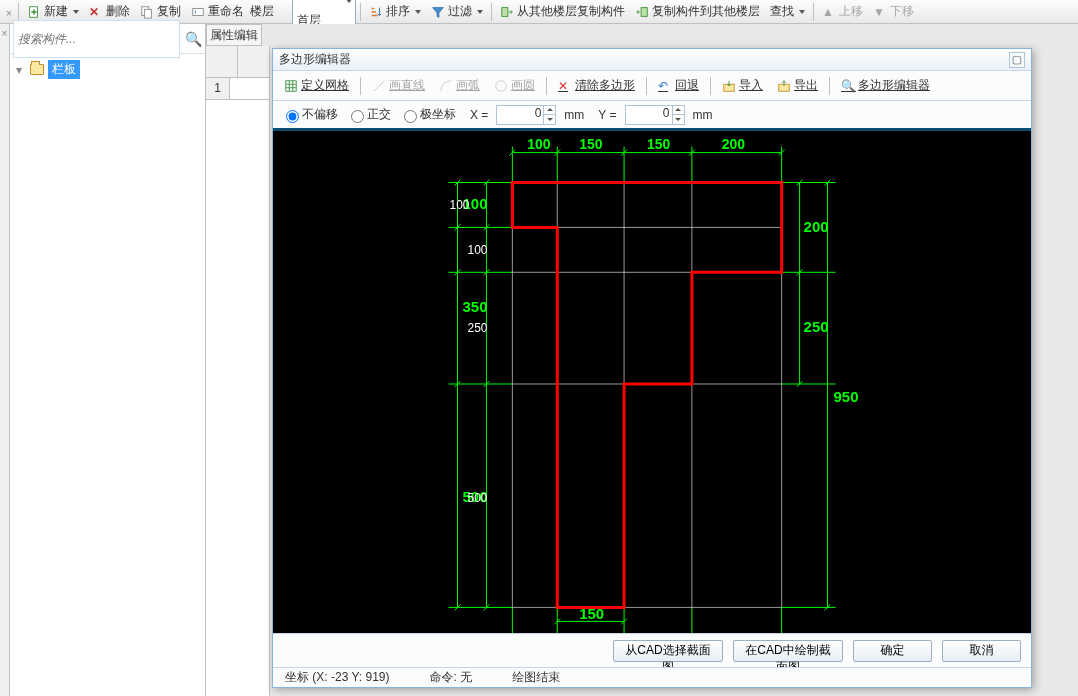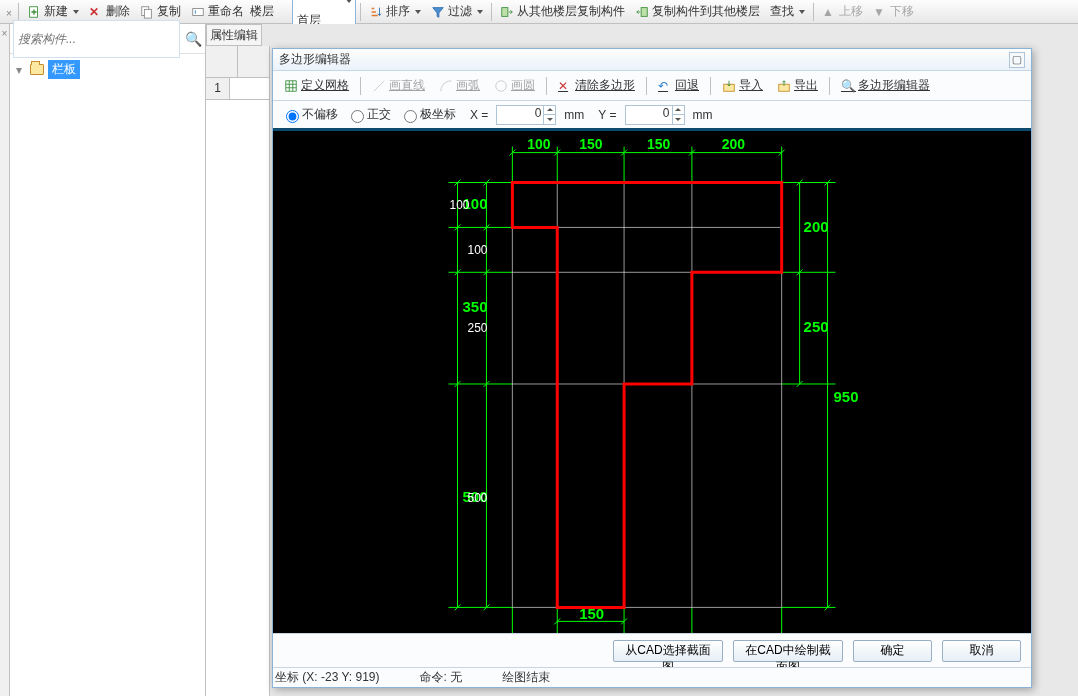--- a/index.html
+++ b/index.html
@@ -43,21 +43,21 @@
 .num-input { width:60px; height:20px; border:1px solid #b0c4d8; text-align:right; padding:0 14px 0 2px; position:relative; display:inline-block; background:#fff;}
 .num-input .spin { position:absolute; right:0; top:0; bottom:0; width:12px; display:flex; flex-direction:column; }
 .num-input .spin div { flex:1; border-left:1px solid #b0c4d8; display:flex; align-items:center; justify-content:center; cursor:pointer;}
 .num-input .spin div:first-child { border-bottom:1px solid #b0c4d8;}
 .spin-arrow-up { width:0;height:0;border-left:3px solid transparent;border-right:3px solid transparent;border-bottom:3px solid #555;}
 .spin-arrow-dn { width:0;height:0;border-left:3px solid transparent;border-right:3px solid transparent;border-top:3px solid #555;}
 .canvas { flex:1; background:#000; position:relative; overflow:hidden; }
 .dlg-buttons { height:34px; border-top:1px solid #c6d6e6; display:flex; align-items:center; justify-content:flex-end; padding:0 10px; gap:10px; background:#fafcfe;}
 .btn { width:110px; height:22px; border:1px solid #9aafc4; background:linear-gradient(#fff,#e6eef6); cursor:pointer; font-size:12px; border-radius:2px;}
 .btn-sm { width:79px; }
-.status { height:20px; border-top:1px solid #c6d6e6; display:flex; align-items:center; padding:0 2px; background:#fafcfe; font-size:12px;}
+.status { height:20px; border-top:1px solid #c6d6e6; display:flex; align-items:center; padding:0 12px; background:#fafcfe; font-size:12px;}
 .status span { margin-right:40px; }
 
 
 .dim-g { color:#00ff00; font-weight:bold; font-size:14px; font-family:Arial; }
 svg text { user-select:none; }
 </style>
 </head>
 <body>
 
 <div class="toolbar">

